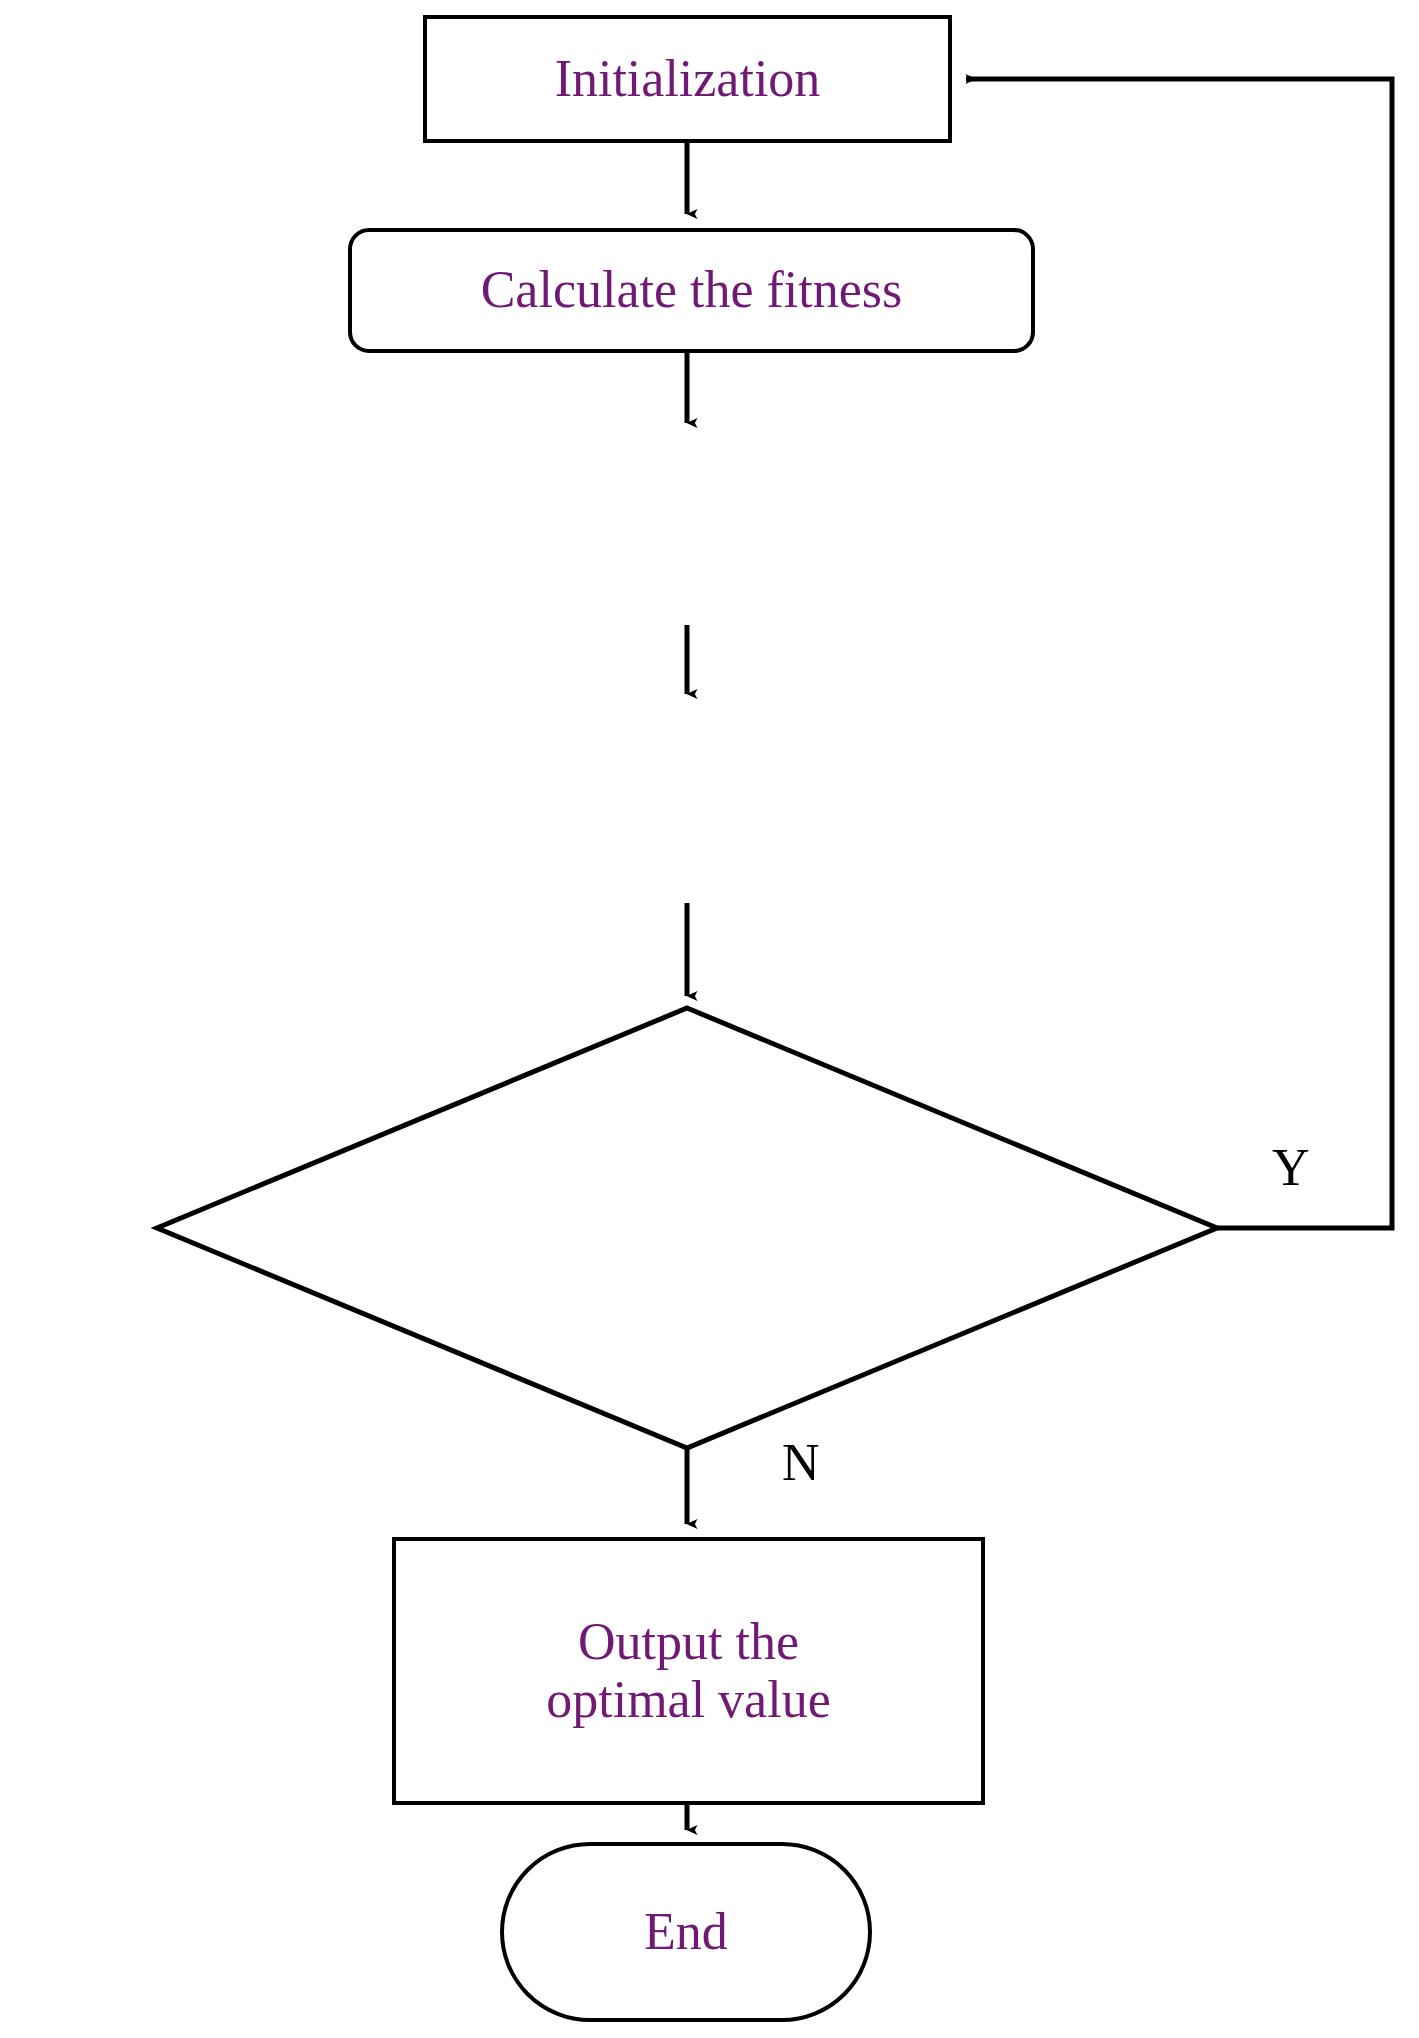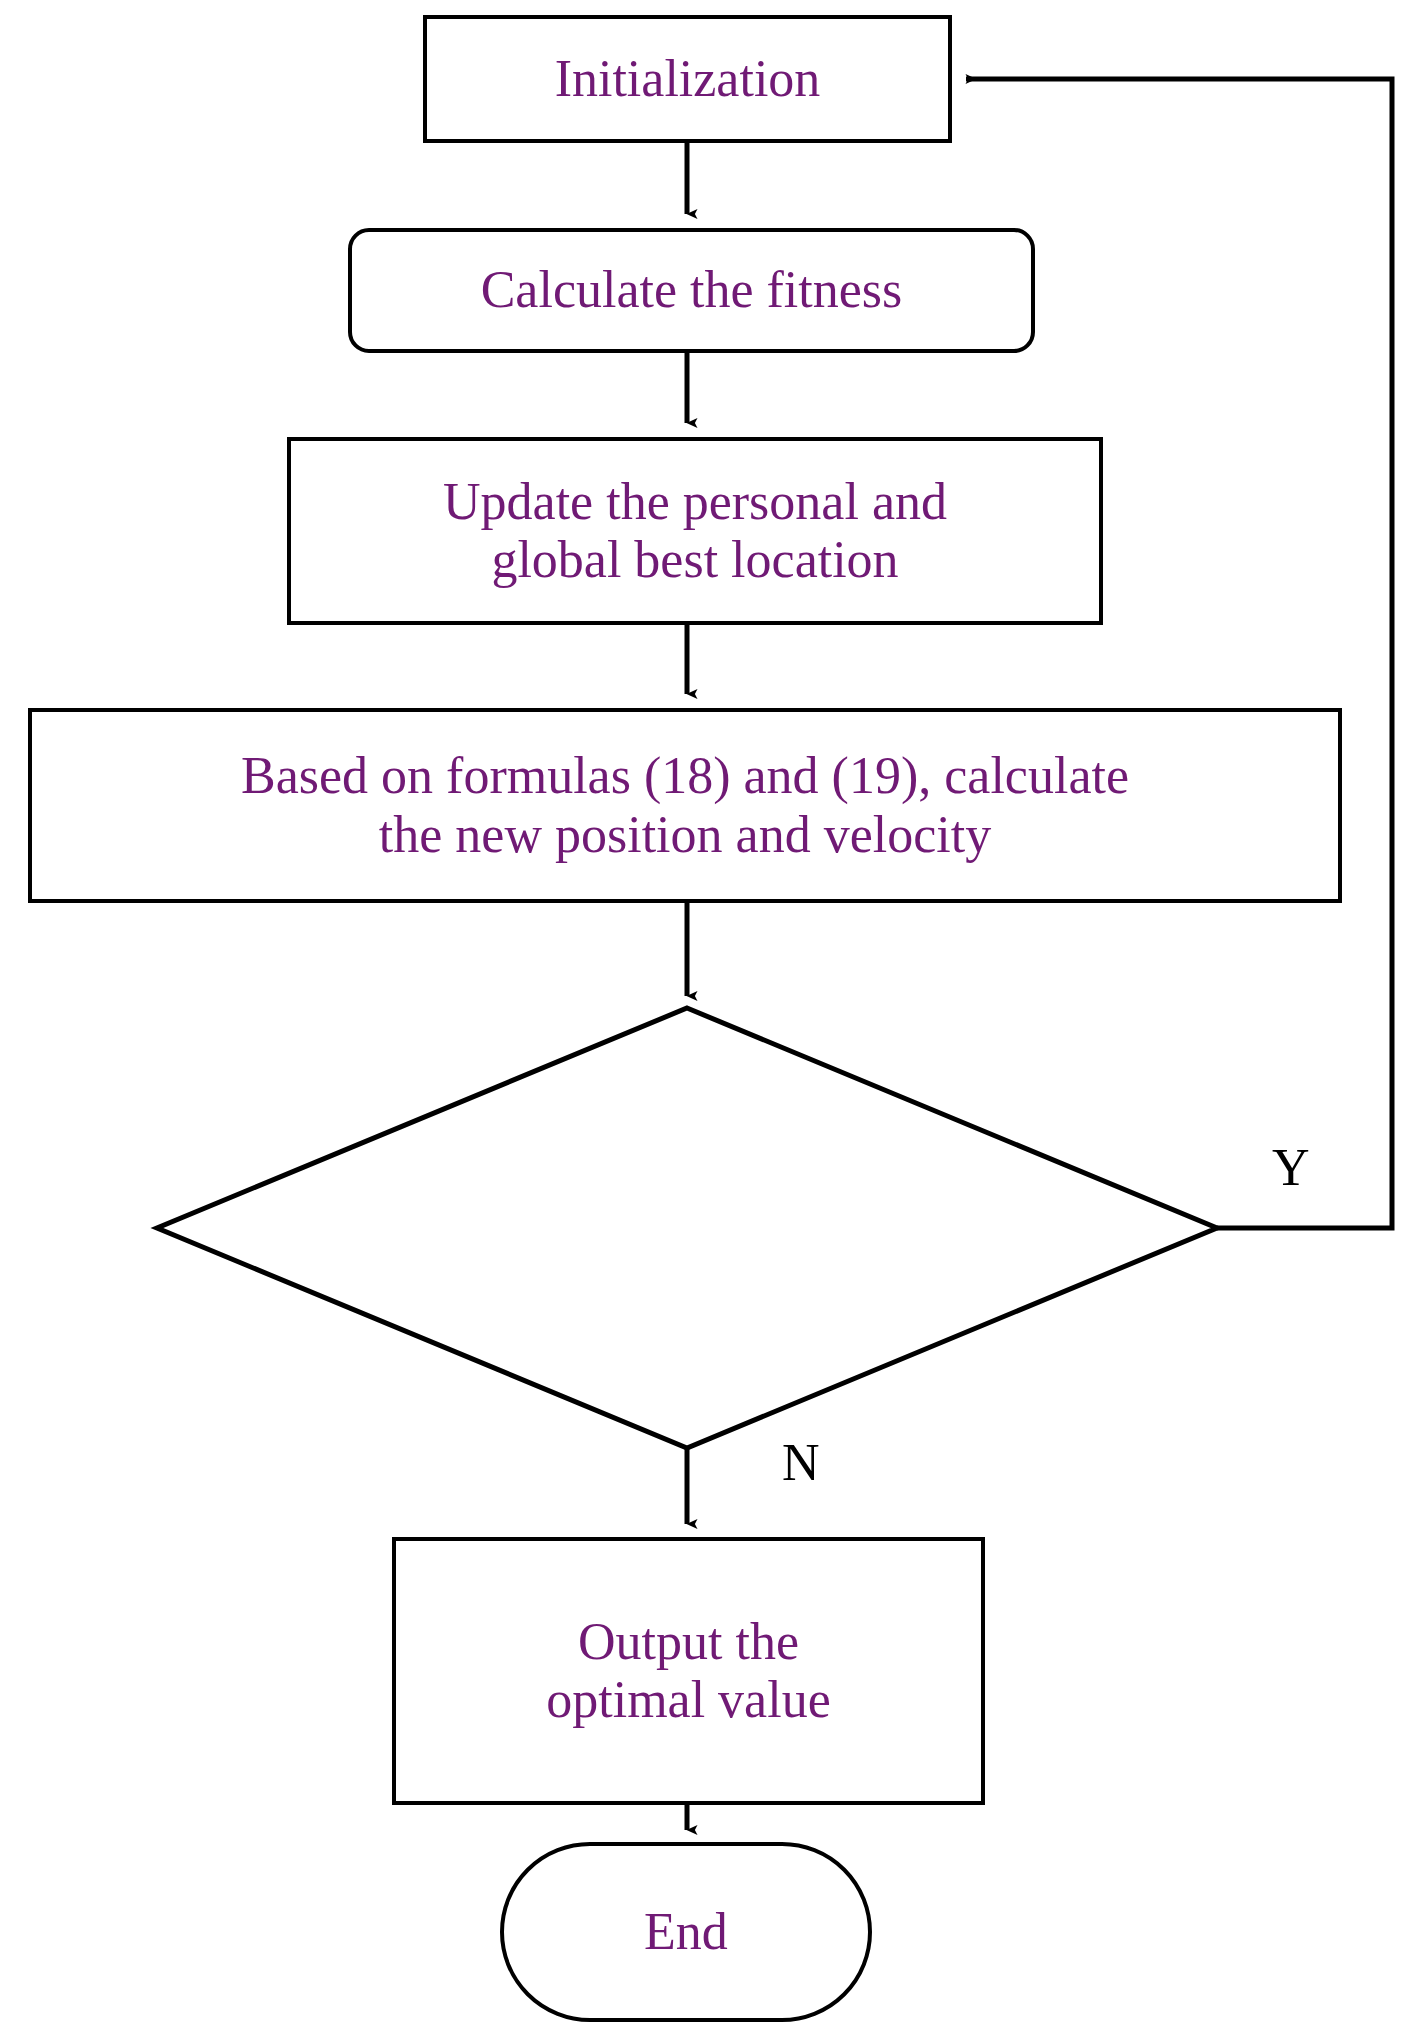--- a/index.html
+++ b/index.html
@@ -118,29 +118,21 @@
   </svg>
 
   <div class="node proc-box" id="node-initialization">
     <span class="node-label">Initialization</span>
   </div>
 
   <div class="node proc-box" id="node-calc-fitness">
     <span class="node-label">Calculate the fitness</span>
   </div>
 
-  <div class="node proc-box" id="node-update-best">
-    <span class="node-label">Update the personal and
-global best location</span>
-  </div>
 
-  <div class="node proc-box" id="node-formulas">
-    <span class="node-label">Based on formulas (18) and (19), calculate
-the new position and velocity</span>
-  </div>
 
 
   <div class="node proc-box" id="node-output">
     <span class="node-label">Output the
 optimal value</span>
   </div>
 
   <div class="node terminator" id="node-end">
     <span class="node-label">End</span>
   </div>

